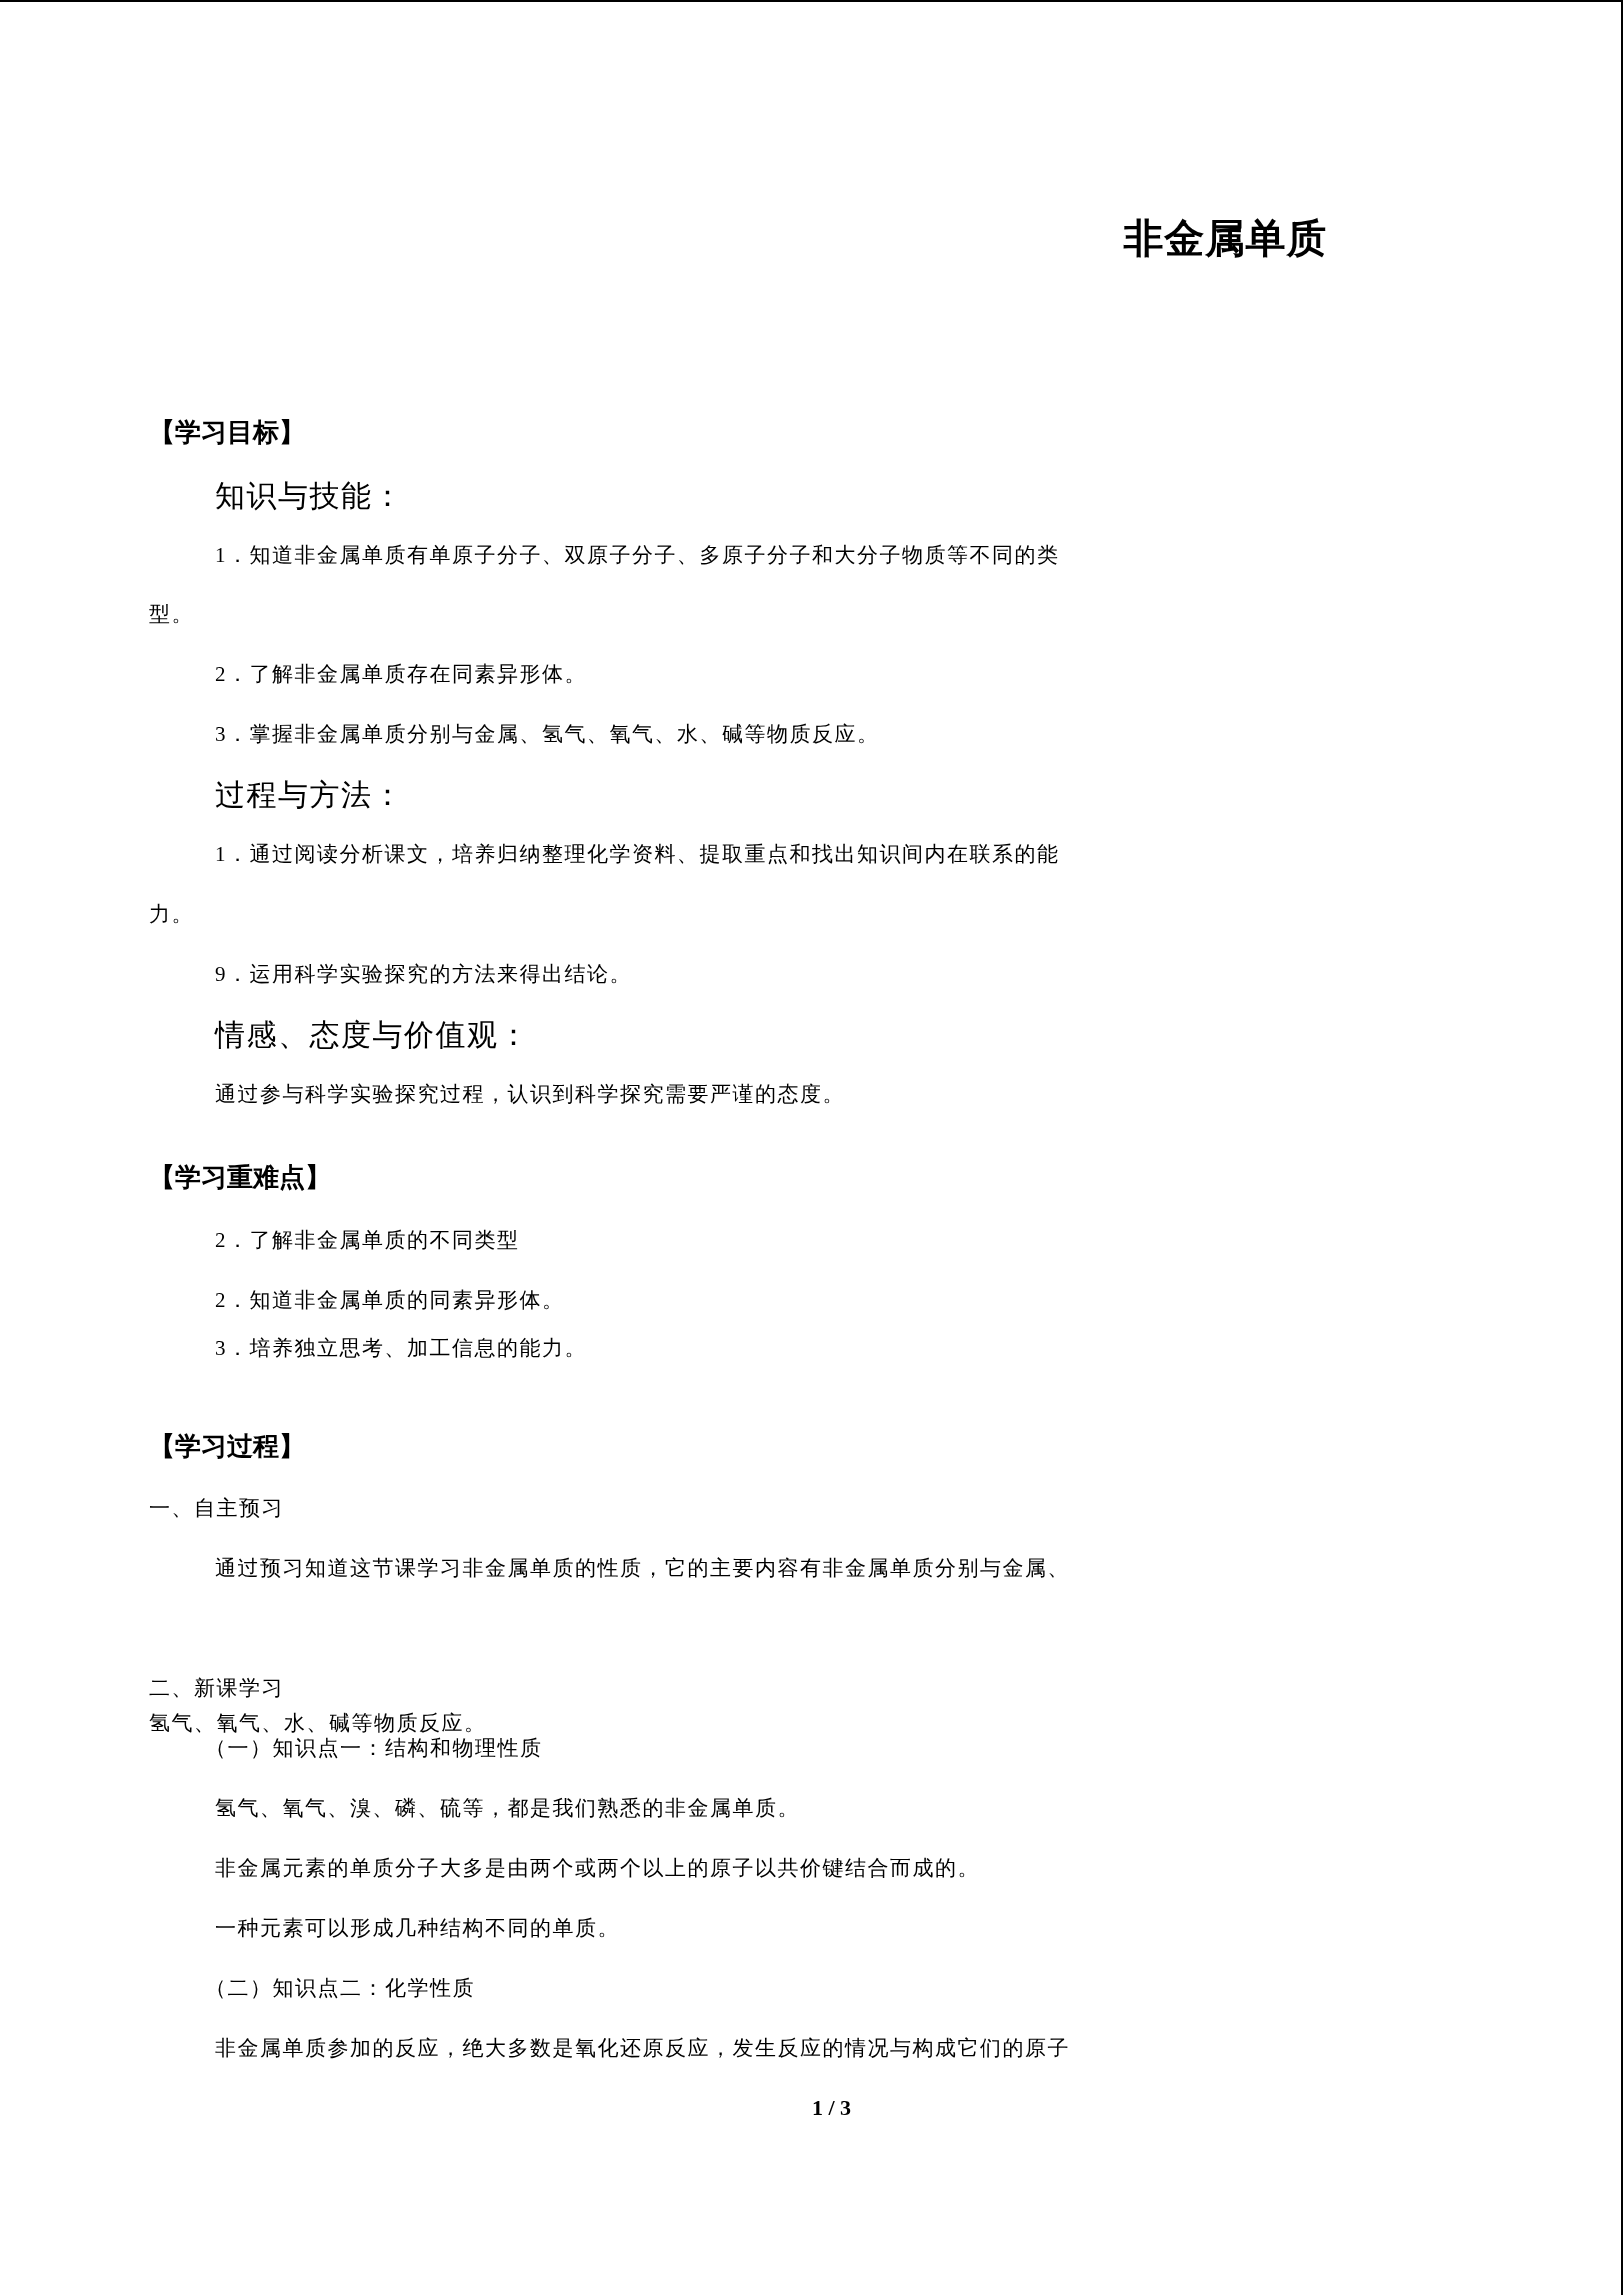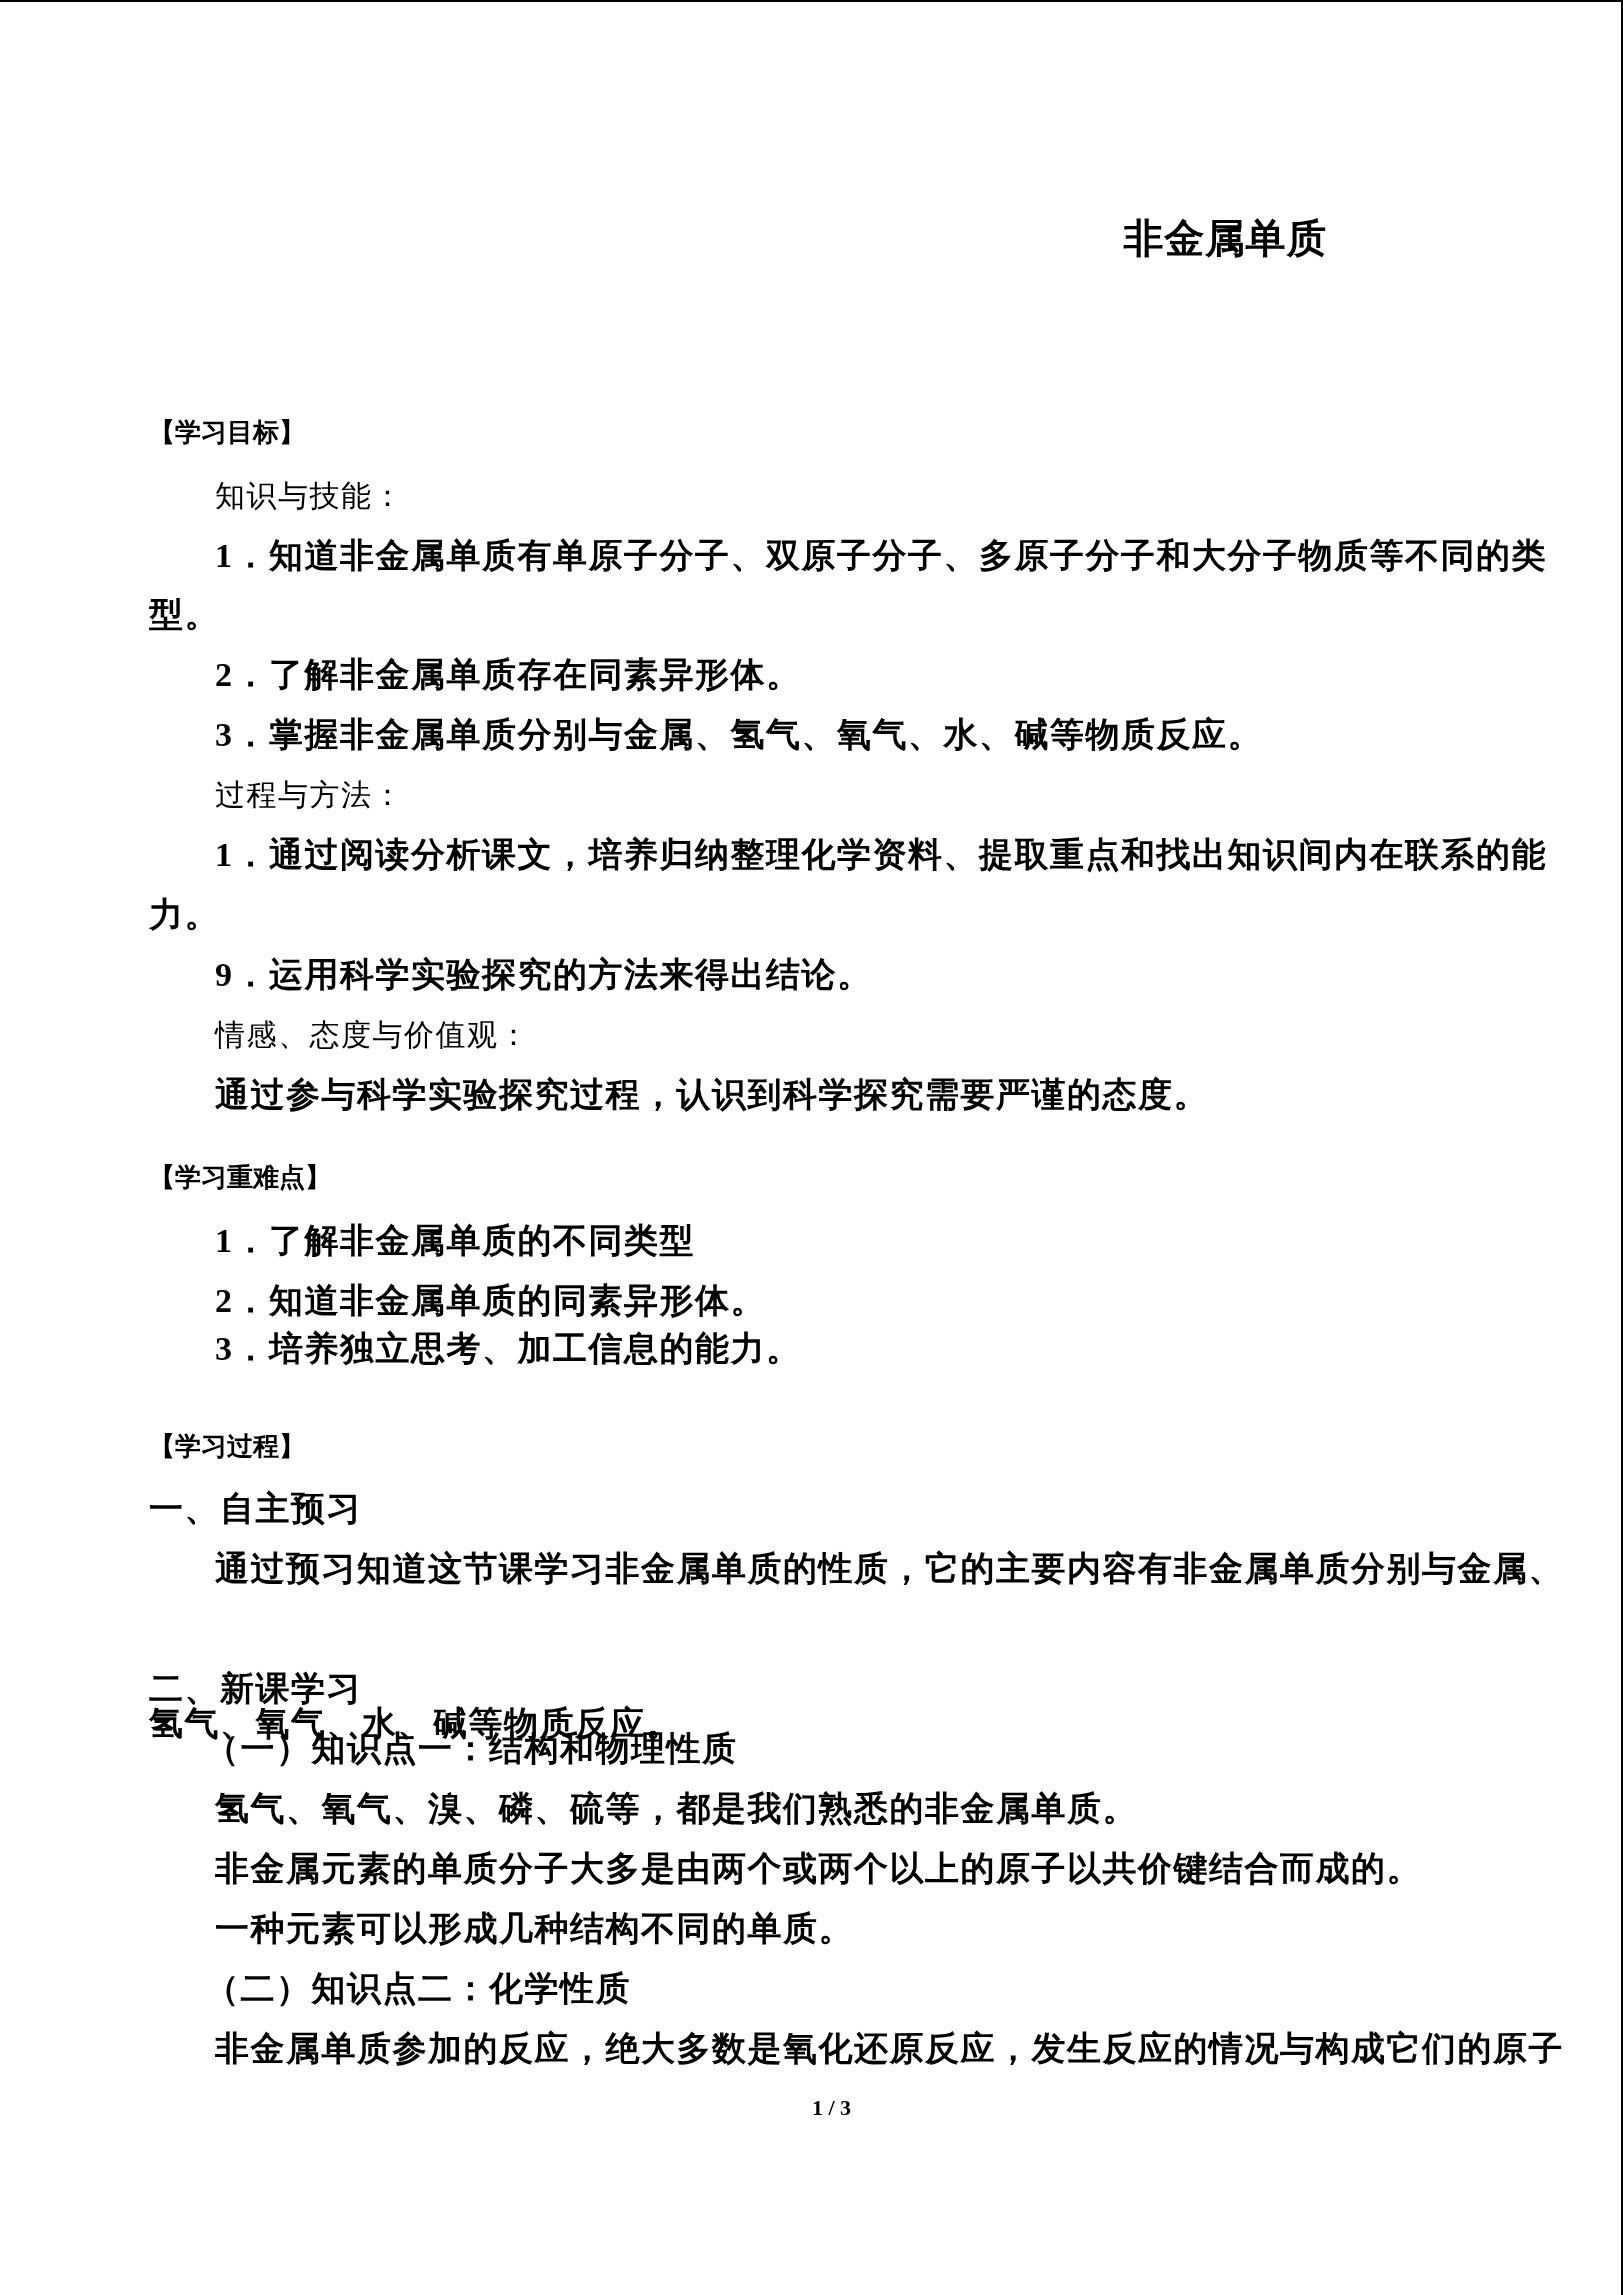--- a/index.html
+++ b/index.html
@@ -37,25 +37,24 @@
       font-family: "DejaVu Sans", "Liberation Sans", sans-serif;
       font-weight: bold;
       font-size: 40px;
       line-height: 55px;
       letter-spacing: 0.7px;
     }
     .line {
       position: absolute;
       left: 0;
       width: 1306px;
-      font-size: 34px;
+      font-size: 21px;
       line-height: 41px;
       white-space: nowrap;
       letter-spacing: 1.5px;
-      font-weight: bold;
     }
     .indent { left: 66px; }
     .section-heading {
       position: absolute;
       left: 0;
       font-family: "DejaVu Sans", "Liberation Sans", sans-serif;
       font-weight: bold;
       font-size: 26px;
       line-height: 48px;
       white-space: nowrap;
@@ -98,21 +97,21 @@
 
   <div class="line indent sub-heading" style="top:774px">过程与方法：</div>
   <div class="line indent" style="top:834px">1．通过阅读分析课文，培养归纳整理化学资料、提取重点和找出知识间内在联系的能</div>
   <div class="line" style="top:894px">力。</div>
   <div class="line indent" style="top:954px">9．运用科学实验探究的方法来得出结论。</div>
 
   <div class="line indent sub-heading" style="top:1014px">情感、态度与价值观：</div>
   <div class="line indent" style="top:1074px">通过参与科学实验探究过程，认识到科学探究需要严谨的态度。</div>
 
   <div class="section-heading" style="top:1134px">【学习重难点】</div>
-  <div class="line indent" style="top:1220px">1．了解非金属单质的不同类型</div>
+  <div class="line indent" style="top:1220px">2．了解非金属单质的不同类型</div>
   <div class="line indent" style="top:1280px">2．知道非金属单质的同素异形体。</div>
   <div class="line indent" style="top:1328px">3．培养独立思考、加工信息的能力。</div>
 
   <div class="section-heading" style="top:1403px">【学习过程】</div>
   <div class="line" style="top:1488px">一、自主预习</div>
   <div class="line indent" style="top:1548px">通过预习知道这节课学习非金属单质的性质，它的主要内容有非金属单质分别与金属、</div>
   <div class="line" style="top:1703px">氢气、氧气、水、碱等物质反应。</div>
 
   <div class="line" style="top:1668px">二、新课学习</div>
   <div class="line" style="top:1728px; left:56px">（一）知识点一：结构和物理性质</div>

